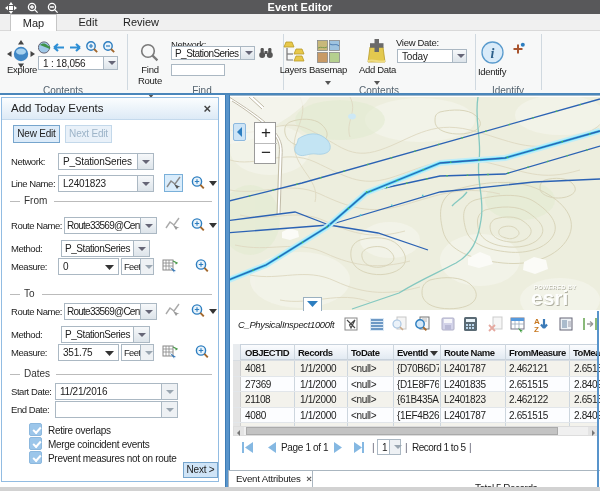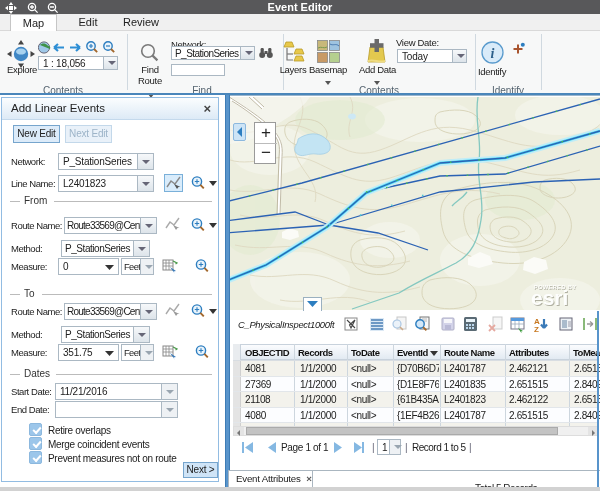--- a/index.html
+++ b/index.html
@@ -175,21 +175,21 @@
  </svg>
  <div class="rlbl" style="left:472px;top:35px;width:40px;">Identify</div>
  <svg class="abs" style="left:512px;top:11px" width="13" height="13" viewBox="0 0 13 13">
   <path d="M6 2.5v9M1.5 7h9" stroke="#a8542e" stroke-width="2" fill="none"></path>
         <circle cx="10.8" cy="2.8" r="2" fill="#2d7ec0"></circle>
  </svg>
 </div>
 
 <div id="panel">
  <div id="phead">
-        <span>Add Linear Events</span>
+        <span>Add Today Events</span>
         <div id="pclose">×</div>
       </div>
  <div class="pbtn" style="left:11px;top:27px;width:47px;">New Edit</div>
  <div class="pbtn" style="left:63px;top:27px;width:47px;background:#e9f1f9;border-color:#c3d8ea;color:#9db4c8;">Next Edit</div>
  <div class="plbl" style="top:58px;">Network:</div>
  <div class="cb" style="left:56px;top:55px;width:96px;height:17px;">
         <div class="cbtxt">P_StationSeries</div>
         <div class="cbbtn"></div>
       </div>
  <div class="plbl" style="top:80px;">Line Name:</div>
@@ -513,21 +513,21 @@
  <div class="abs" style="left:2px;top:33px;width:366px;height:16px;background:linear-gradient(#fbfcfe,#e2eaf2);border:1px solid #c8d2dc;border-right:none;"></div>
  <div class="abs" style="left:2px;top:33px;width:8px;height:16px;background:#e9ecef;border-right:1px solid #c8d2dc;"></div>
  <div class="cell hcell" style="left:14px;top:36px;width:50px;">OBJECTID</div>
  <div class="cell hcell" style="left:67px;top:36px;width:50px;">Records</div>
  <div class="cell hcell" style="left:120px;top:36px;width:44px;">ToDate</div>
  <div class="cell hcell" style="left:166px;top:36px;width:40px;">EventId</div>
  <svg class="abs" style="left:199px;top:40px" width="8" height="6">
         <path d="M0 0h8L4 5z" fill="#333"></path>
       </svg>
  <div class="cell hcell" style="left:213px;top:36px;width:62px;">Route Name</div>
- <div class="cell hcell" style="left:278px;top:36px;width:62px;">Attributes</div>
+ <div class="cell hcell" style="left:278px;top:36px;width:62px;">FromMeasure</div>
  <div class="cell hcell" style="left:342px;top:36px;width:28px;">ToMeasure</div>
 
  <div class="abs" style="left:2px;top:49px;width:366px;height:15.5px;background:#f3f2ec;"></div>
  <div class="abs" style="left:2px;top:64.5px;width:366px;height:15.5px;background:#fcfdff;"></div>
  <div class="abs" style="left:2px;top:80px;width:366px;height:15.5px;background:#f3f2ec;"></div>
  <div class="abs" style="left:2px;top:95.5px;width:366px;height:15.5px;background:#fcfdff;"></div>
  <div class="abs" style="left:2px;top:111px;width:366px;height:4px;background:#f3f2ec;"></div>
 
  <div class="abs" style="left:2px;top:49px;width:8px;height:66px;background:#e4e4e4;border-right:1px solid #cfcfcf;"></div>
 

